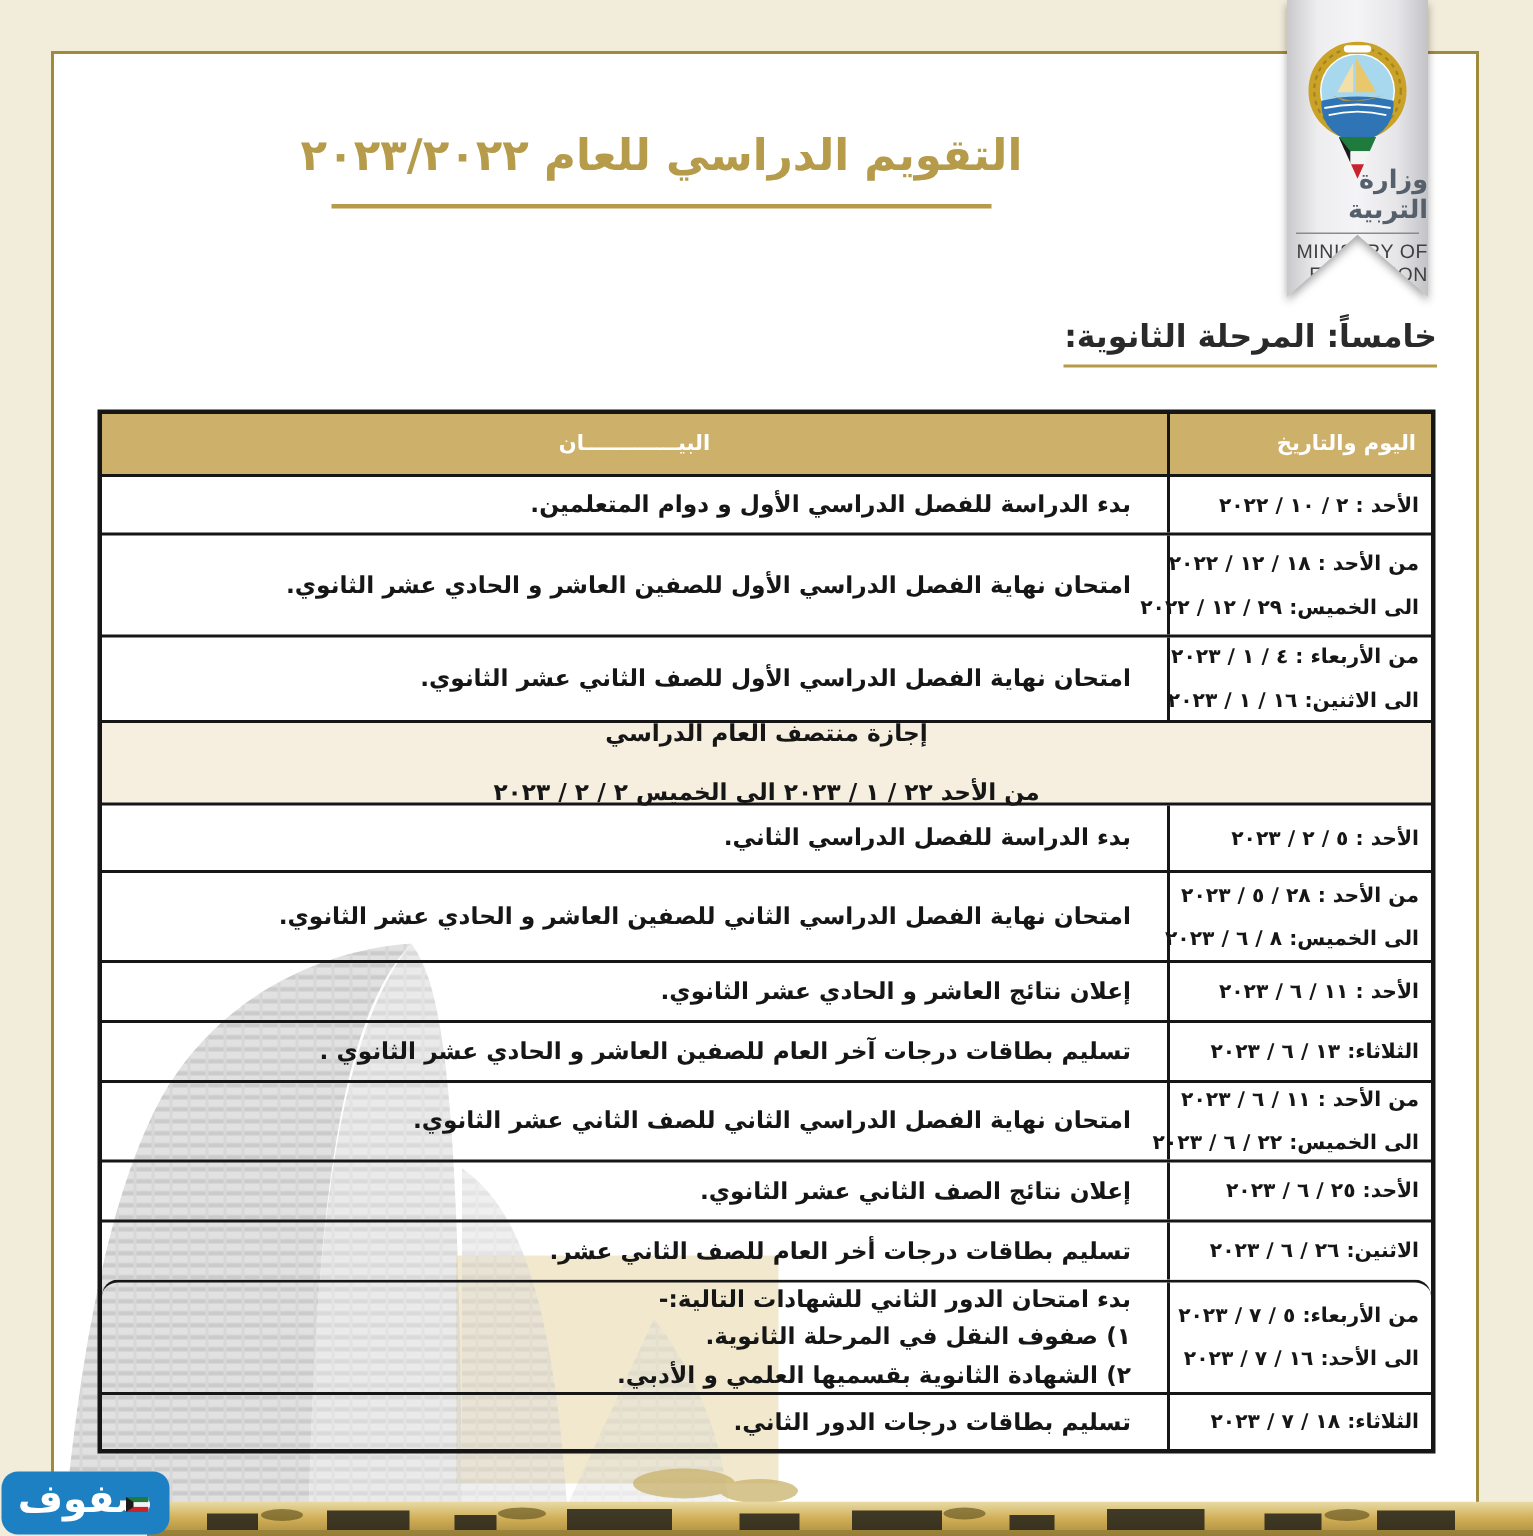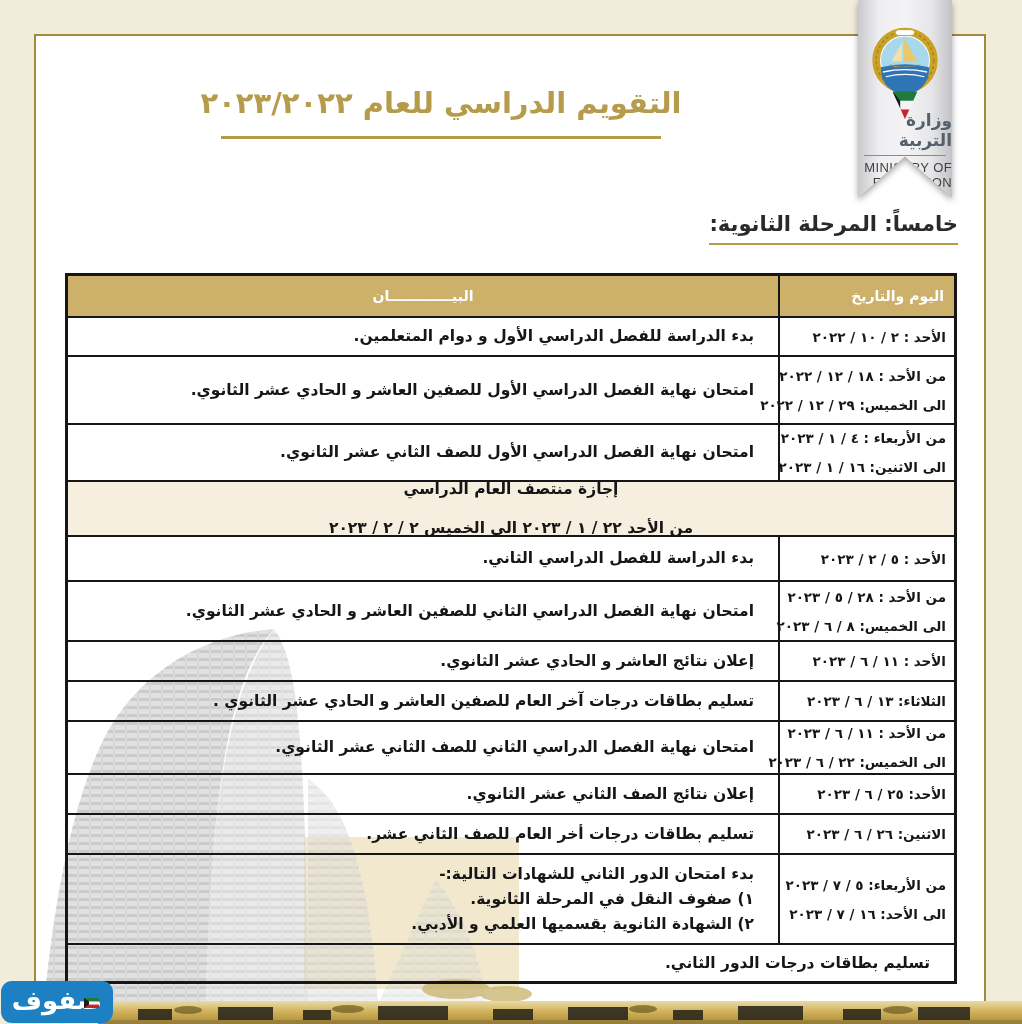--- a/index.html
+++ b/index.html
@@ -76,21 +76,21 @@
   .trow:nth-child(2)  { height: 68px; }
   .trow:nth-child(3)  { height: 57px; }
   .trow:nth-child(4)  { height: 55px; }
   .trow:nth-child(5)  { height: 45px; }
   .trow:nth-child(6)  { height: 60px; }
   .trow:nth-child(7)  { height: 40px; }
   .trow:nth-child(8)  { height: 40px; }
   .trow:nth-child(9)  { height: 53px; }
   .trow:nth-child(10) { height: 40px; }
   .trow:nth-child(11) { height: 40px; }
-  .trow:nth-child(12) { height: 90px; }
+  .trow:nth-child(12) { height: 75px; border-radius: 11px; }
   .trow:nth-child(13) { height: 38px; }
 
   .date-cell {
     width: 176px;
     border-left: 2px solid #161616;
     display: flex; flex-direction: column; justify-content: center;
     gap: 13px;
     padding: 2px 8px 2px 2px;
   }
   .date-line { font-size: 13.5px; font-weight: bold; text-align: right; white-space: nowrap; }
@@ -297,20 +297,23 @@
             <div class="date-line">من الأربعاء: ٥ / ٧ / ٢٠٢٣</div>
             <div class="date-line">الى الأحد: ١٦ / ٧ / ٢٠٢٣</div>
           </div>
           <div class="desc-cell">
             <div class="desc-line">بدء امتحان الدور الثاني للشهادات التالية:-</div>
             <div class="desc-line">١) صفوف النقل في المرحلة الثانوية.</div>
             <div class="desc-line">٢) الشهادة الثانوية بقسميها العلمي و الأدبي.</div>
           </div>
         </div>
         <div class="trow">
+          <div class="date-cell">
+            <div class="date-line">الثلاثاء: ١٨ / ٧ / ٢٠٢٣</div>
+          </div>
           <div class="desc-cell">
             <div class="desc-line">تسليم بطاقات درجات الدور الثاني.</div>
           </div>
         </div>
       </div>
   </div>
 
   <div class="bottom-strip">
     <svg viewBox="0 0 924 23" preserveAspectRatio="none" aria-hidden="true">
       <defs>

